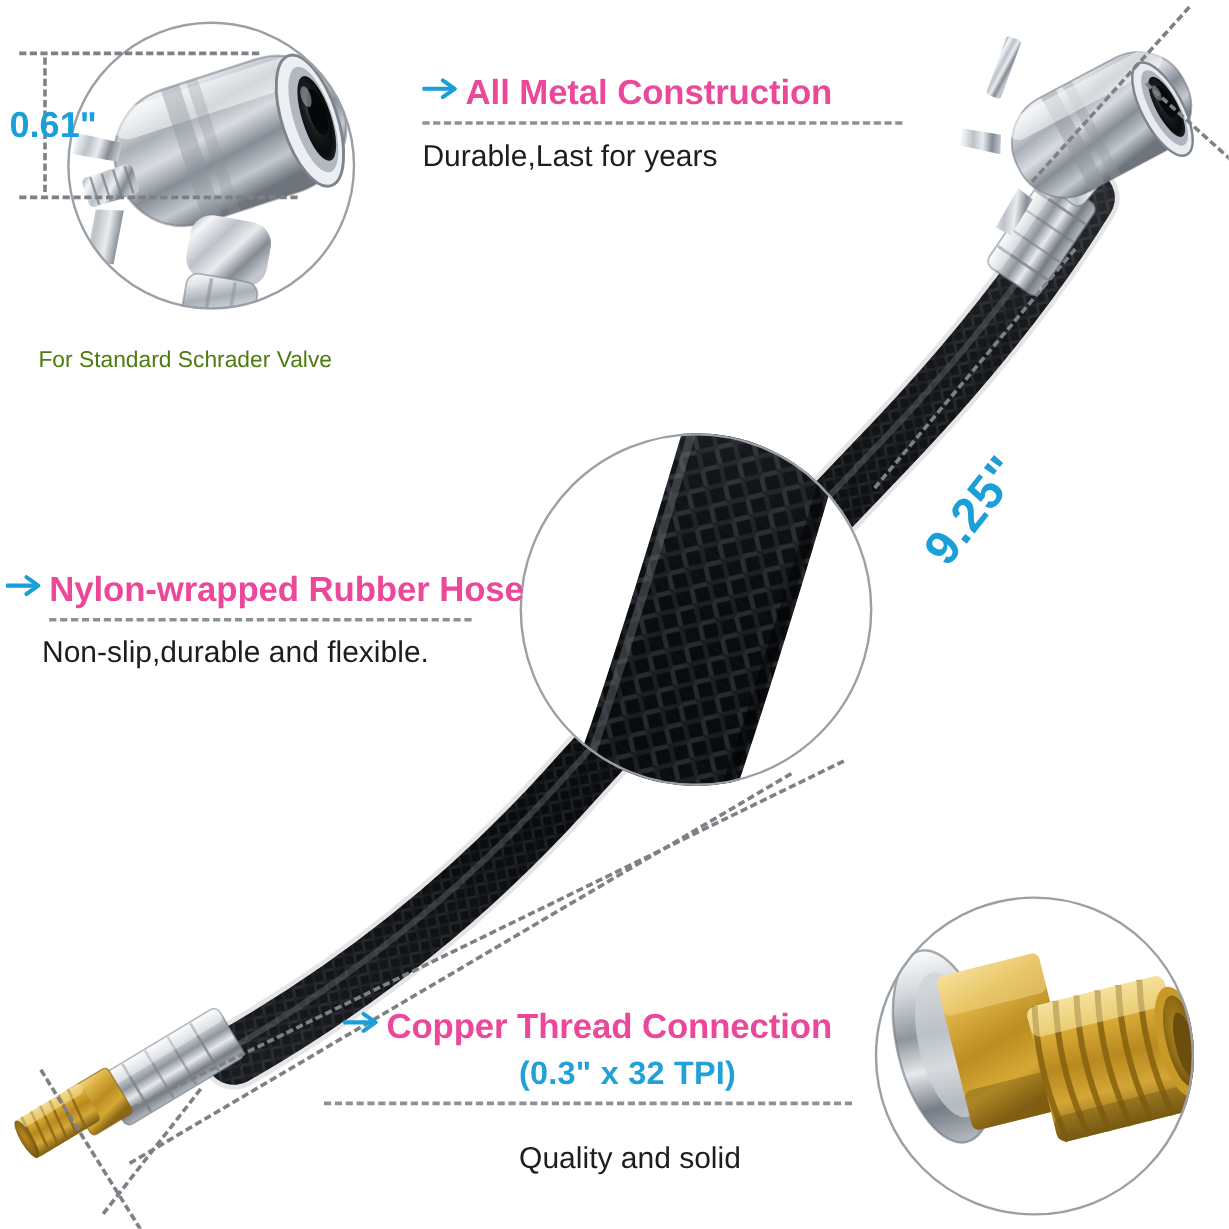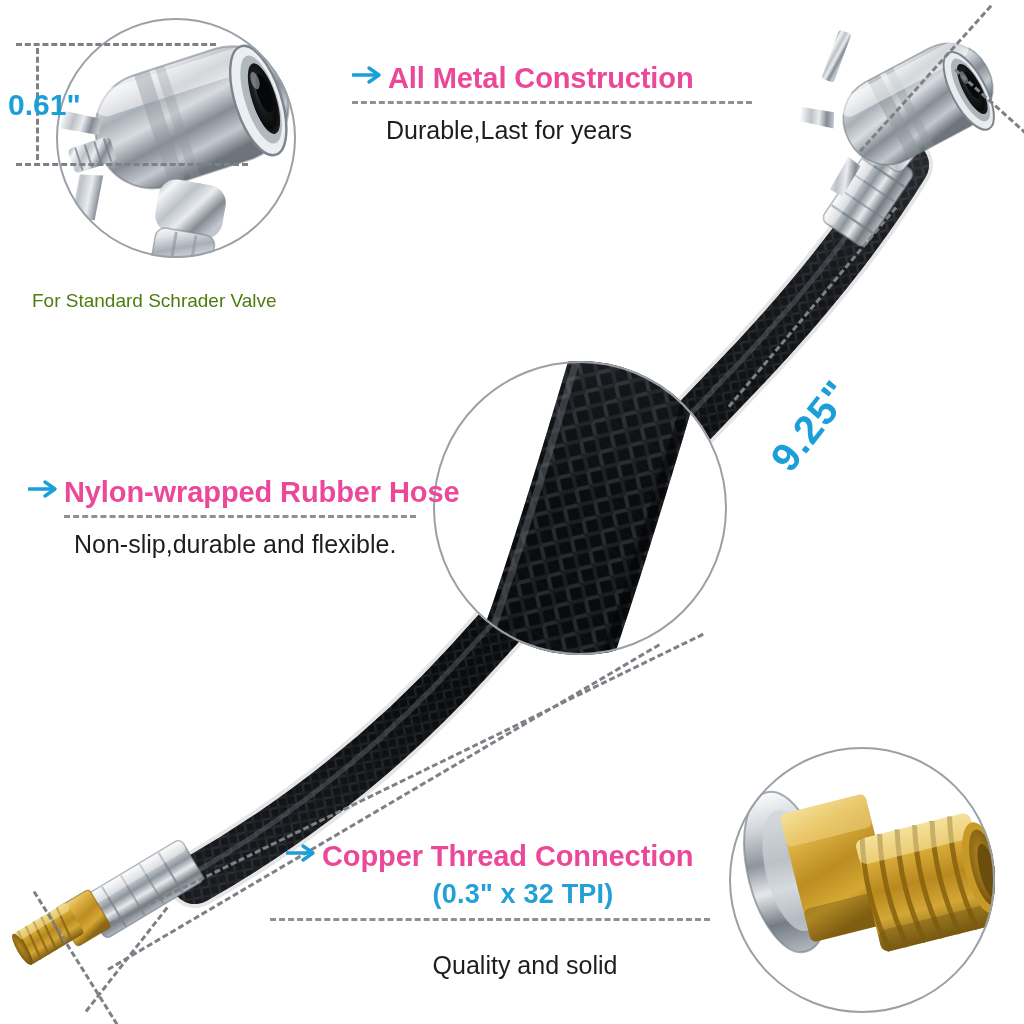--- a/index.html
+++ b/index.html
@@ -404,37 +404,37 @@
     <div class="callout-head">
       <span class="arrow-icon">
         <svg viewBox="0 0 30 22" width="30" height="22">
           <line x1="1" y1="11" x2="23" y2="11" stroke="#1b9fd8" stroke-width="3.4" stroke-linecap="round"></line>
           <polyline points="17,4 27,11 17,18" fill="none" stroke="#1b9fd8" stroke-width="3.4" stroke-linecap="round" stroke-linejoin="round"></polyline>
         </svg>
       </span>
       <span class="callout-title">All Metal Construction</span>
     </div>
     <div class="divider" style="margin:6px 0 0 0; width:400px;"></div>
-    <div class="callout-sub" style="margin-top:12px; margin-left:34px;">Durable,Last for years</div>
+    <div class="callout-sub" style="margin-top:12px; ">Durable,Last for years</div>
   </div>
 
   <div class="plain-label" style="left:32px; top:290px;">For Standard Schrader Valve</div>
 
-  <div class="callout" style="left:28px; top:476px; width:440px;">
+  <div class="callout" style="left:5px; top:476px; width:440px;">
     <div class="callout-head">
       <span class="arrow-icon">
         <svg viewBox="0 0 30 22" width="30" height="22">
           <line x1="1" y1="11" x2="23" y2="11" stroke="#1b9fd8" stroke-width="3.4" stroke-linecap="round"></line>
           <polyline points="17,4 27,11 17,18" fill="none" stroke="#1b9fd8" stroke-width="3.4" stroke-linecap="round" stroke-linejoin="round"></polyline>
         </svg>
       </span>
       <span class="callout-title">Nylon-wrapped Rubber Hose</span>
     </div>
     <div class="divider" style="margin:6px 0 0 36px; width:352px;"></div>
-    <div class="callout-sub" style="margin-top:12px; margin-left:46px;">Non-slip,durable and flexible.</div>
+    <div class="callout-sub" style="margin-top:12px; margin-left:30px;">Non-slip,durable and flexible.</div>
   </div>
 
   <div class="callout" style="left:286px; top:840px; width:440px;text-align:center;">
     <div class="callout-head">
       <span class="arrow-icon">
         <svg viewBox="0 0 30 22" width="30" height="22">
           <line x1="1" y1="11" x2="23" y2="11" stroke="#1b9fd8" stroke-width="3.4" stroke-linecap="round"></line>
           <polyline points="17,4 27,11 17,18" fill="none" stroke="#1b9fd8" stroke-width="3.4" stroke-linecap="round" stroke-linejoin="round"></polyline>
         </svg>
       </span>

